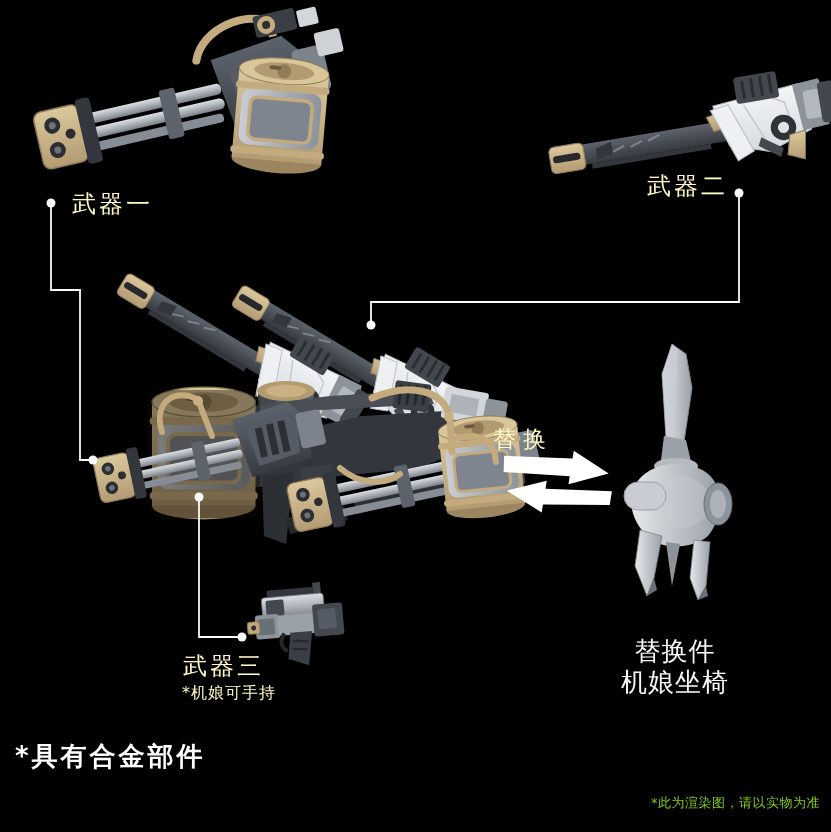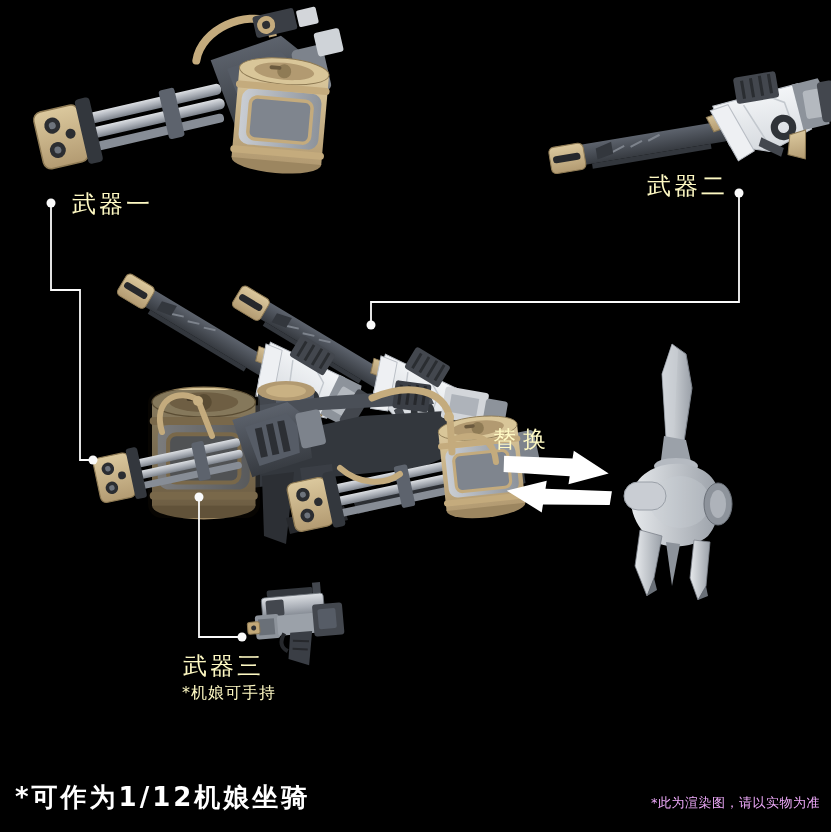--- a/index.html
+++ b/index.html
@@ -16,21 +16,21 @@
   #note-weapon3{left:182px;top:683px;font-size:16px;letter-spacing:1px;}
   #label-swap{left:493px;top:424px;font-size:23px;letter-spacing:7px;}
   .replacement{
     position:absolute;left:596px;top:636px;width:158px;text-align:center;
     color:#f7f7f7;font-size:26px;line-height:31px;letter-spacing:1px;
   }
   .footnote{position:absolute;left:15px;color:#ffffff;font-weight:bold;font-size:26px;letter-spacing:3px;}
   #footnote-alloy{top:739px;}
   #footnote-mount{top:780px;}
   #render-disclaimer{
-    position:absolute;right:11px;top:794px;color:#f0abfc;font-size:13px;letter-spacing:0.5px;
+    position:absolute;right:11px;top:794px;color:#84cc16;font-size:13px;letter-spacing:0.5px;
   }
 </style>
 </head>
 <body>
 
 <div class="stage">
 
   <svg width="831" height="832" viewBox="0 0 831 832">
     <defs>
       <linearGradient id="gSilver" x1="0" y1="0" x2="0" y2="1">
@@ -224,16 +224,20 @@
       <circle cx="242" cy="637" r="4.5"></circle>
     </g>
   </svg>
 
   <div class="lbl lbl-callout" id="label-weapon1">武器一</div>
   <div class="lbl lbl-callout" id="label-weapon2">武器二</div>
   <div class="lbl lbl-callout" id="label-weapon3">武器三</div>
   <div class="lbl" id="note-weapon3">*机娘可手持</div>
   <div class="lbl" id="label-swap">替换</div>
 
-
-  <div class="footnote" id="footnote-mount">*可作为1/12机娘坐骑</div>
+  <div class="replacement">
+    <div>替换件</div>
+    <div>机娘坐椅</div>
+  </div>
+
+  <div class="footnote" id="footnote-alloy">*具有合金部件</div>
   <div id="render-disclaimer">*此为渲染图，请以实物为准</div>
 </div>
 
 </body></html>

